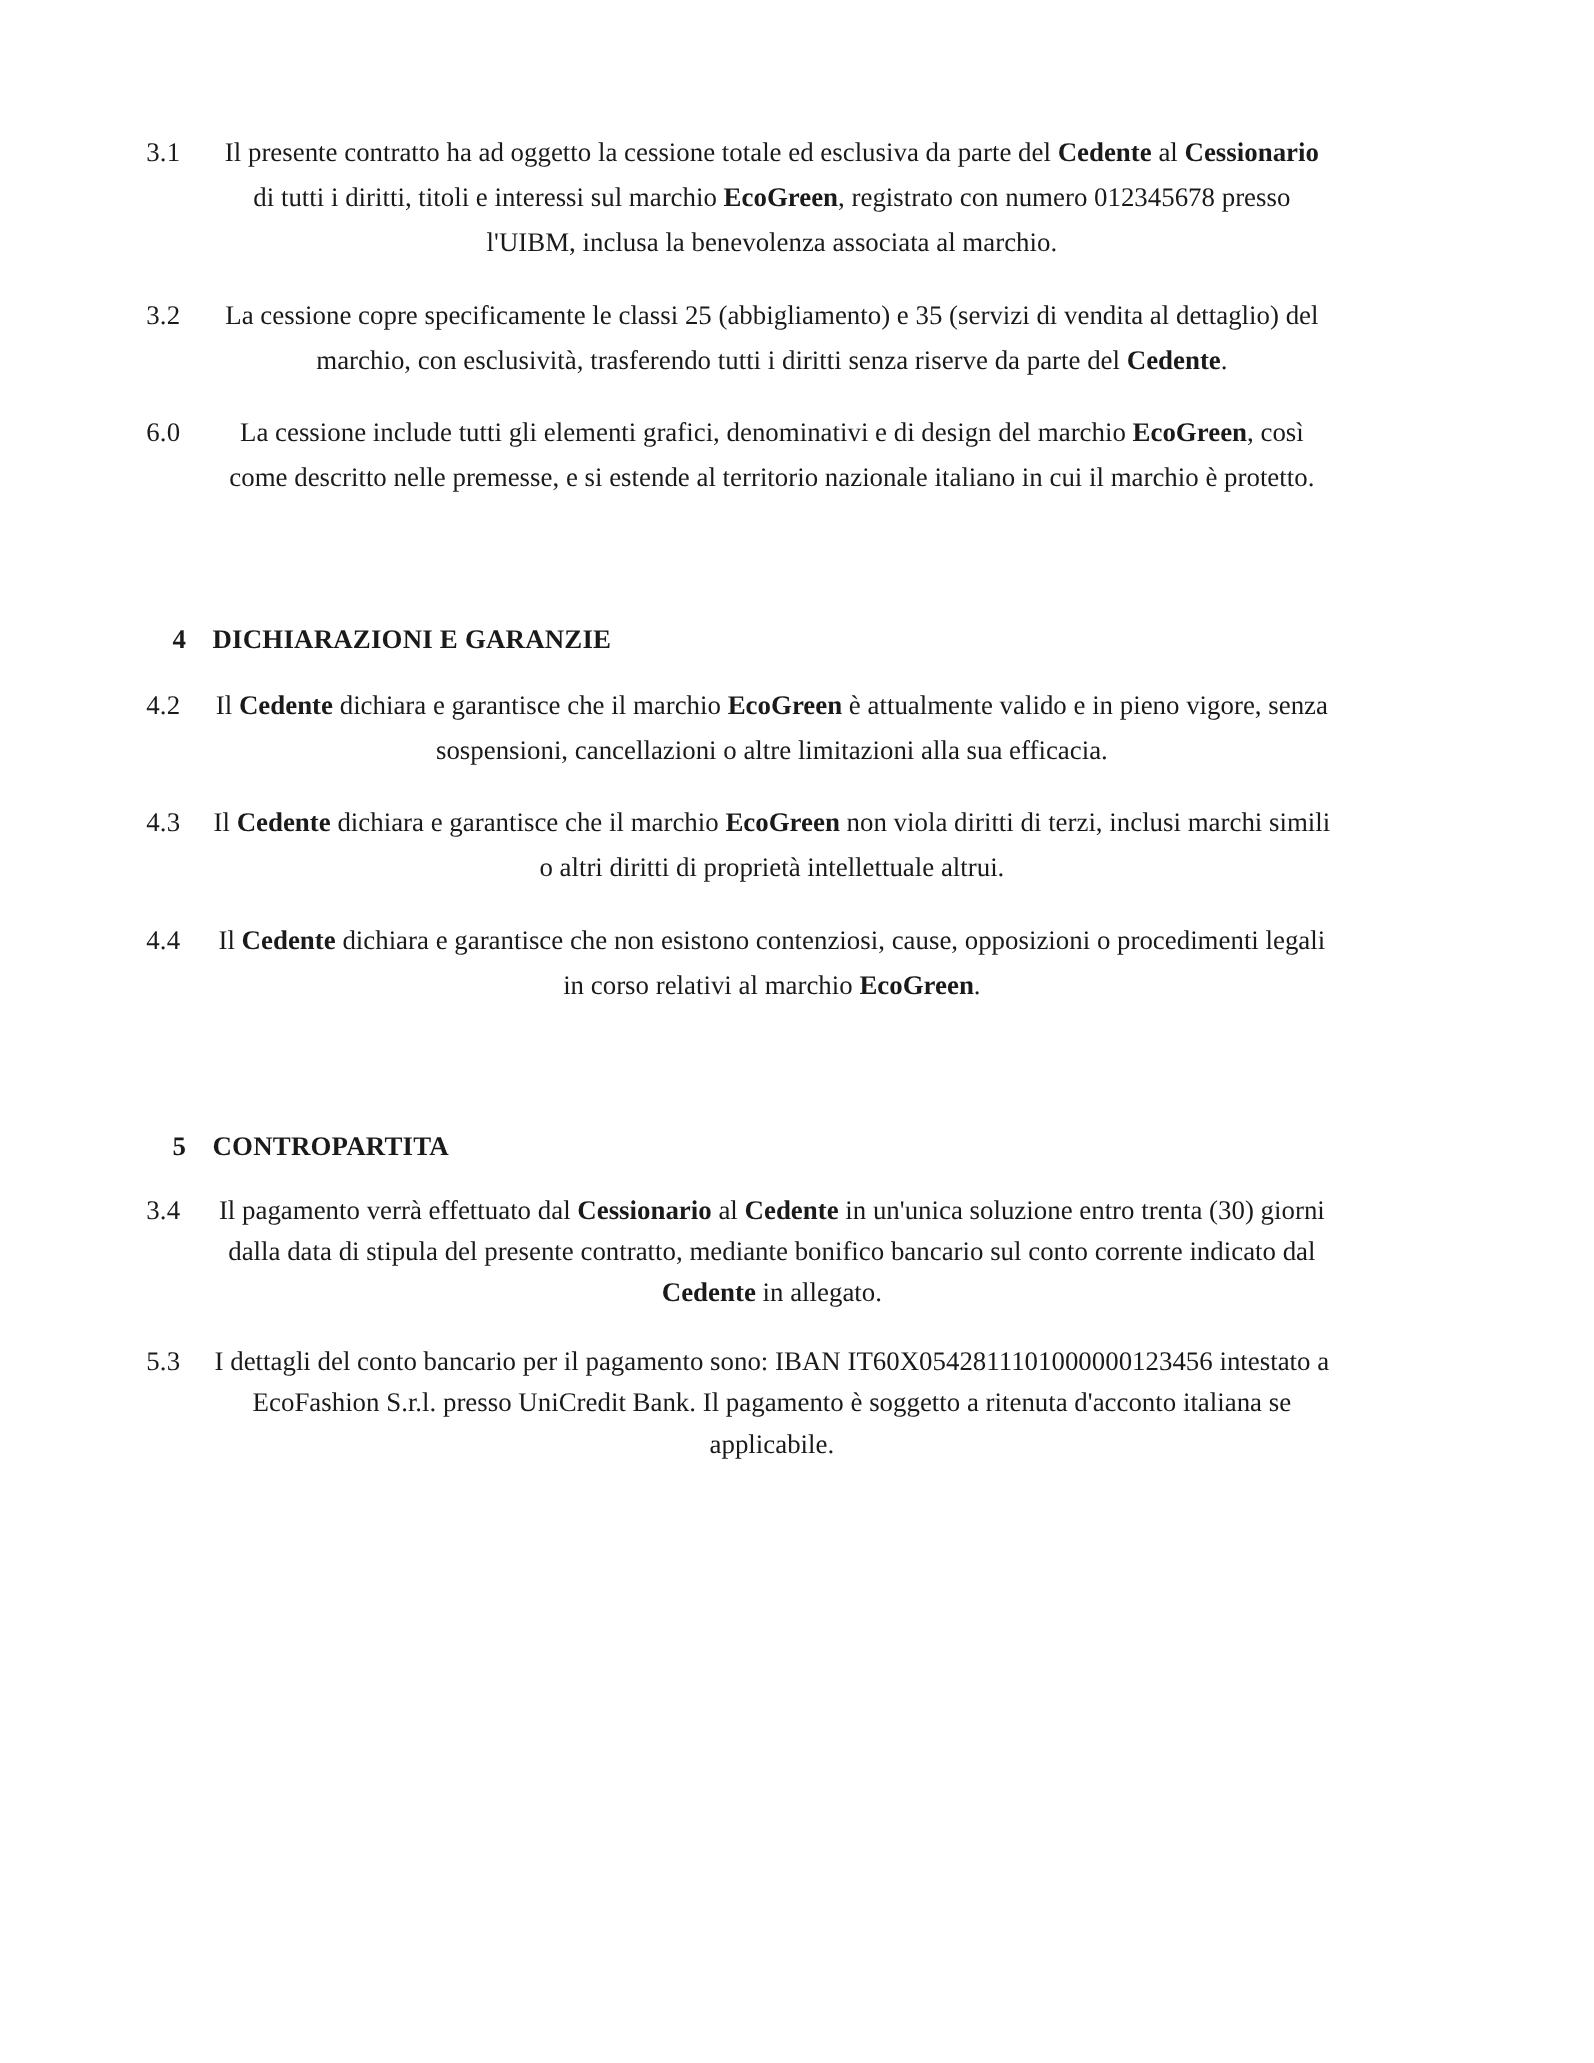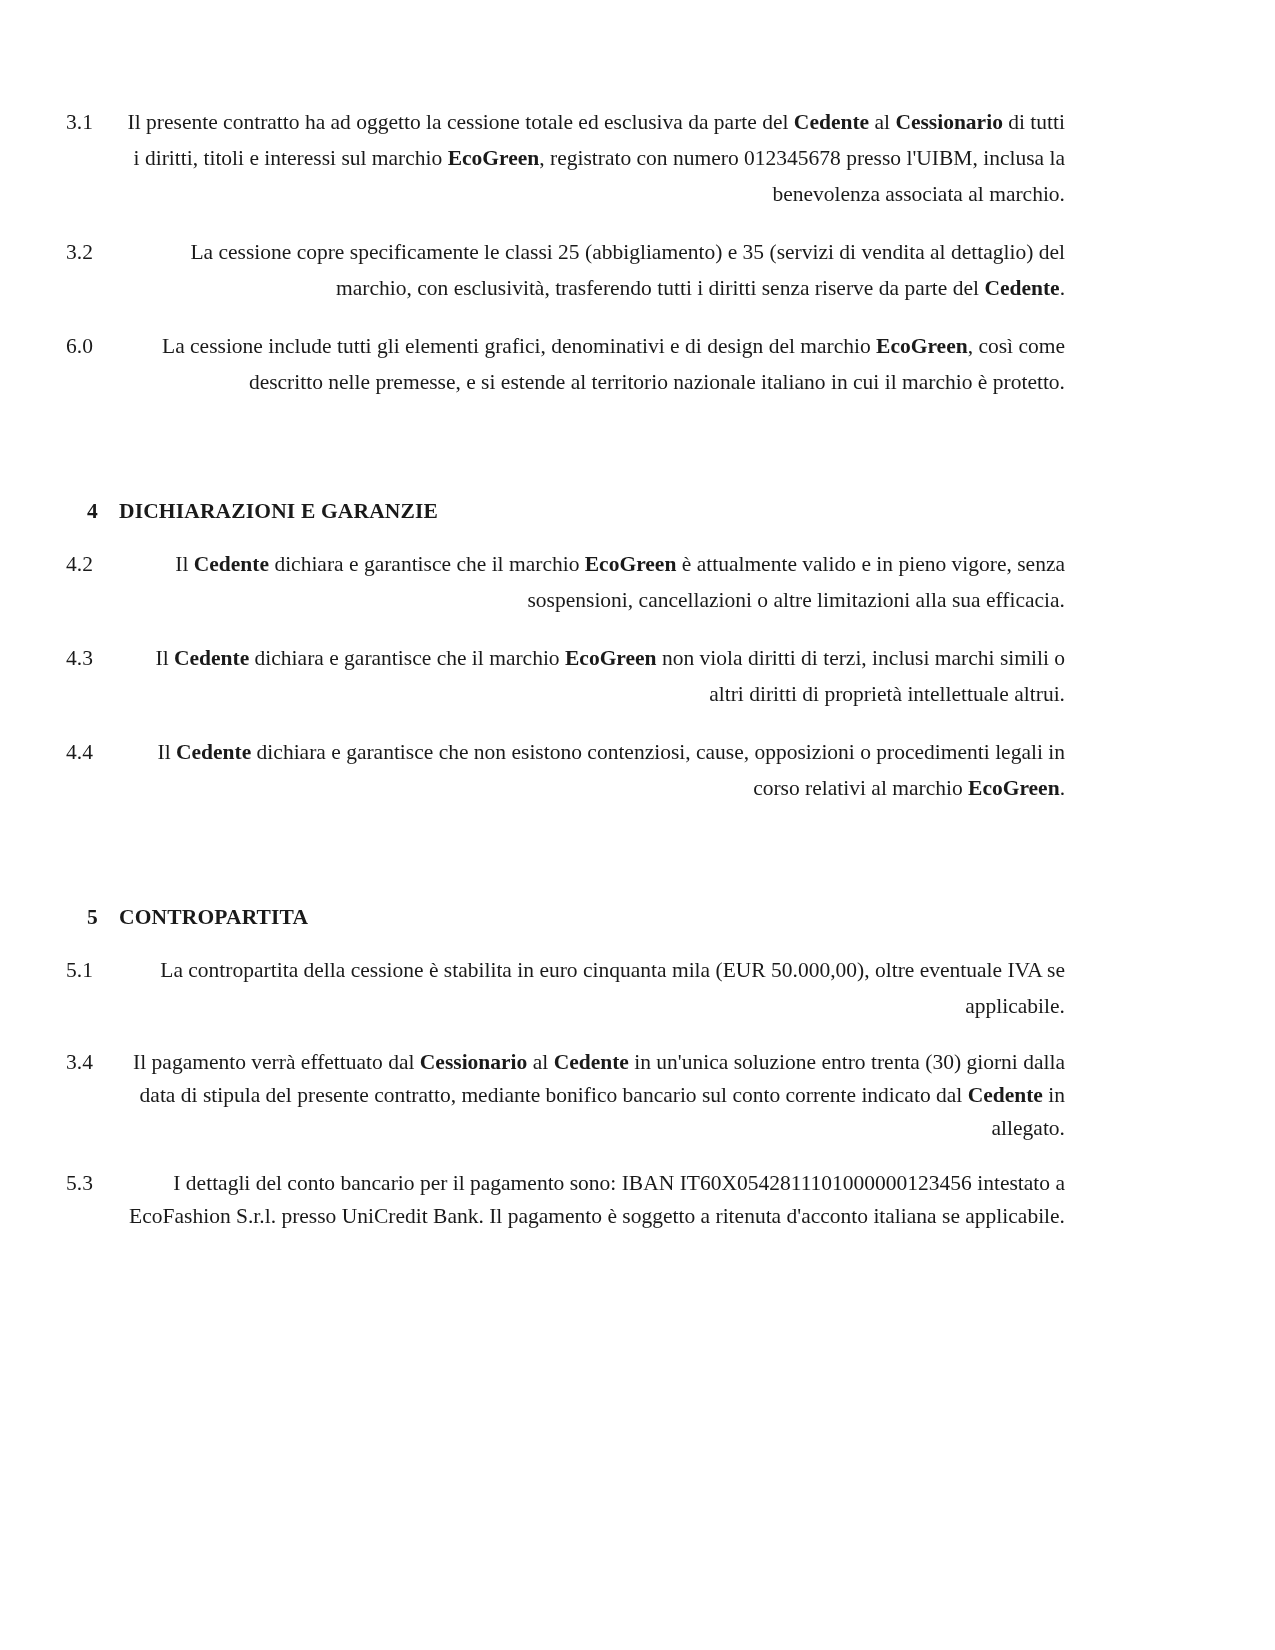--- a/index.html
+++ b/index.html
@@ -15,41 +15,41 @@
     color: #1a1a1a;
     -webkit-font-smoothing: antialiased;
   }
 
   .page {
     position: relative;
     width: 1275px;
     height: 1650px;
     background: #ffffff;
     box-sizing: border-box;
-    padding: 104px 210px 0 66px;
+    padding: 104px 210px 0 117px;
   }
 
   
   .clause {
     display: flex;
     align-items: flex-start;
     margin: 0 0 22px 0;
   }
   .clause-number {
     flex: 0 0 53px;
     font-size: 21.5px;
     line-height: 36px;
     letter-spacing: 0.1px;
     white-space: nowrap;
   }
   .clause-body {
     flex: 1 1 auto;
     font-size: 21.5px;
     line-height: 36px;
-    text-align: right;
+    text-align: center;
   }
   .clause-body b {
     font-weight: 700;
   }
 
   
   .clause.tight .clause-number,
   .clause.tight .clause-body {
     line-height: 33px;
   }
@@ -110,24 +110,20 @@
       <div class="clause">
         <div class="clause-number">4.4</div>
         <div class="clause-body"><span>Il </span><b>Cedente</b><span> dichiara e garantisce che non esistono contenziosi, cause, opposizioni o procedimenti legali in corso relativi al marchio </span><b>EcoGreen</b><span>.</span></div>
       </div>
       <div class="gap-before-section"></div>
       <div class="section-heading">
         <span class="section-number">5</span>
         <span class="section-title">CONTROPARTITA</span>
       </div>
       <div class="gap-after-section"></div>
-      <div class="clause">
-        <div class="clause-number">5.1</div>
-        <div class="clause-body"><span>La contropartita della cessione è stabilita in euro cinquanta mila (EUR 50.000,00), oltre eventuale IVA se applicabile.</span></div>
-      </div>
       <div class="clause tight">
         <div class="clause-number">3.4</div>
         <div class="clause-body"><span>Il pagamento verrà effettuato dal </span><b>Cessionario</b><span> al </span><b>Cedente</b><span> in un'unica soluzione entro trenta (30) giorni dalla data di stipula del presente contratto, mediante bonifico bancario sul conto corrente indicato dal </span><b>Cedente</b><span> in allegato.</span></div>
       </div>
       <div class="clause tight">
         <div class="clause-number">5.3</div>
         <div class="clause-body"><span>I dettagli del conto bancario per il pagamento sono: IBAN IT60X0542811101000000123456 intestato a EcoFashion S.r.l. presso UniCredit Bank. Il pagamento è soggetto a ritenuta d'acconto italiana se applicabile.</span></div>
       </div>
     </div>
 </div>

